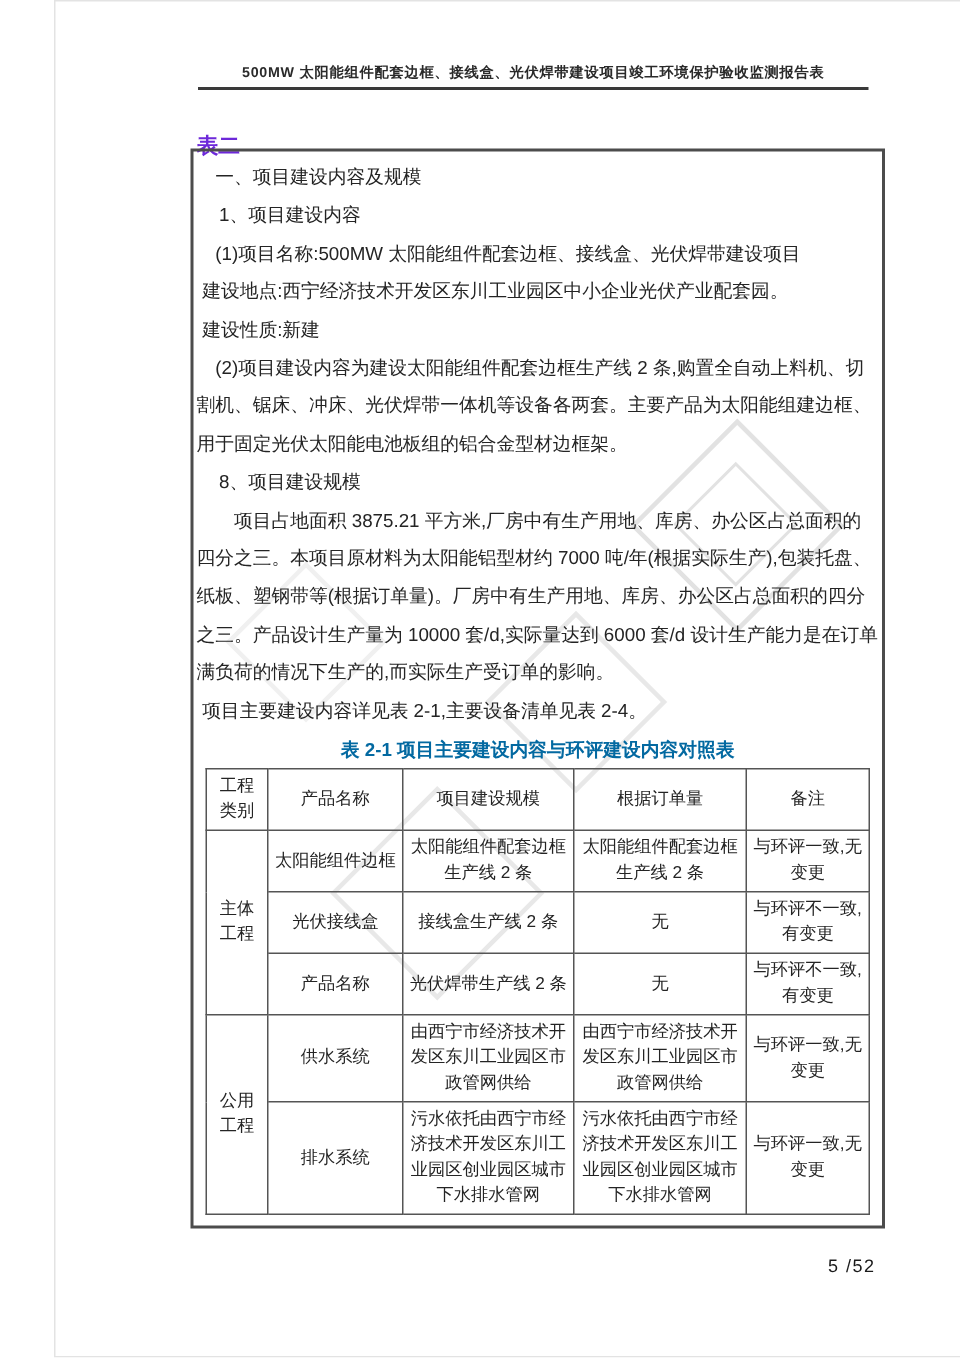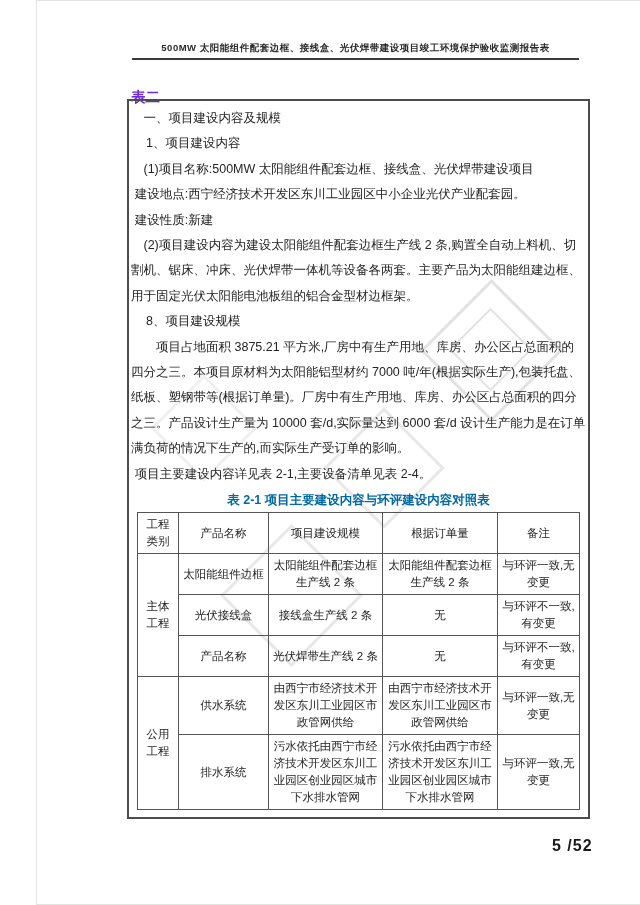--- a/index.html
+++ b/index.html
@@ -72,21 +72,21 @@
     word-break:break-all;
   }
   col.c-cat{width:41px;}
   col.c-prod{width:90px;}
   col.c-eia{width:114px;}
   col.c-act{width:115px;}
   col.c-note{width:82px;}
   
   .page-num{
     position:absolute;left:516px;top:837px;
-    font-size:16px;font-weight:bold;color:#1a1a1a;
+    font-size:12px;font-weight:normal;color:#1a1a1a;
     letter-spacing:1px;
   }
   
   .wm{position:absolute;border:3px solid rgba(150,150,150,.28);transform:rotate(45deg);pointer-events:none;}
   .wm1{left:405px;top:300px;width:95px;height:95px;}
   .wm1i{left:425px;top:320px;width:55px;height:55px;border-width:2px;}
   .wm2{left:305px;top:425px;width:80px;height:80px;border-color:rgba(150,150,150,.22);}
   .wm3{left:205px;top:545px;width:95px;height:95px;border-color:rgba(150,150,150,.22);}
   .wm4{left:130px;top:390px;width:70px;height:70px;border-color:rgba(160,160,160,.16);}
 </style>

